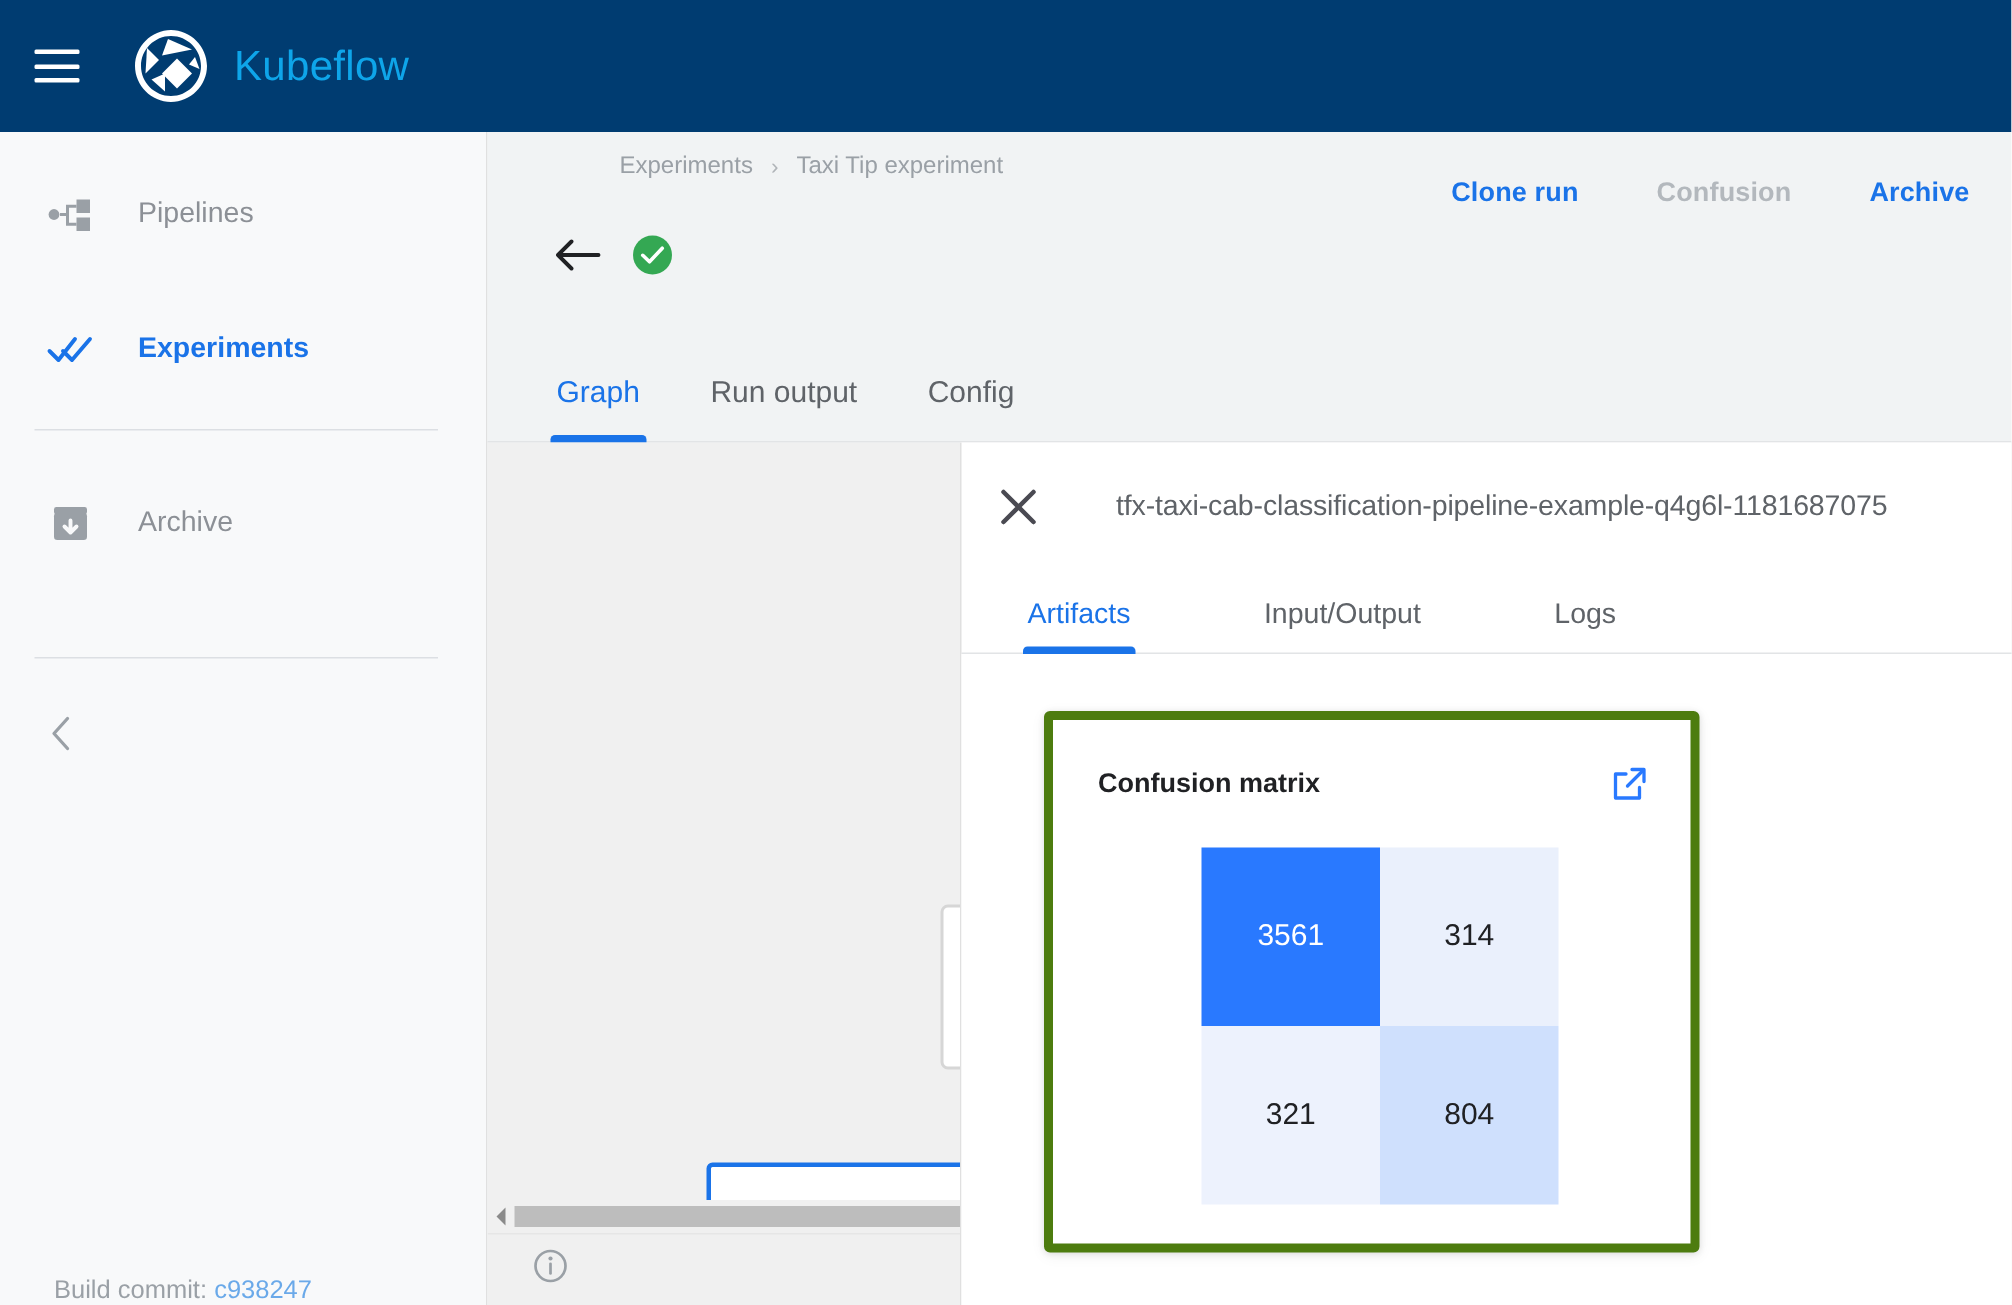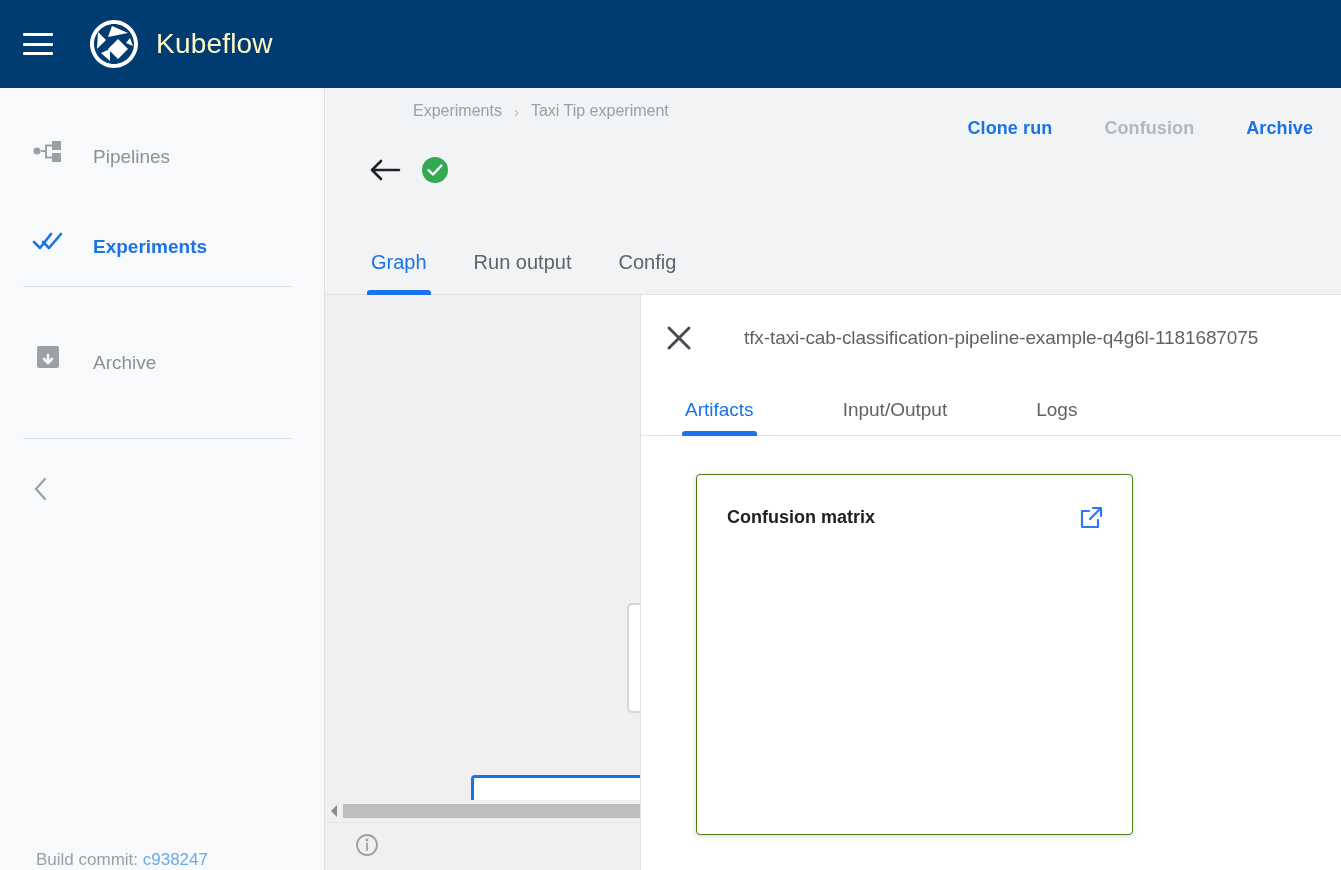--- a/index.html
+++ b/index.html
@@ -23,36 +23,35 @@
   .hamburger {
     width: 30px; height: 22px;
     margin-left: 23px; margin-right: 35px;
     display: flex; flex-direction: column; justify-content: space-between;
     cursor: pointer;
   }
   .hamburger span { display: block; height: 3px; background: #fff; border-radius: 1px; }
   .logo-wrap { display: flex; align-items: center; }
   .kf-logo { width: 52px; height: 52px; }
   .brand {
-    color: #fef9c3; font-size: 28px; font-weight: 400;
+    color: #0ea5e9; font-size: 28px; font-weight: 400;
     margin-left: 16px; letter-spacing: .2px;
   }
 
   
   .sidebar {
     position: absolute; top: 88px; left: 0;
     width: 325px; height: 782px;
     background: #f8f9fa;
     border-right: 1px solid #e0e0e0;
   }
   .nav-item {
-    display: flex; align-items: flex-end;
-    height: 50px; padding-left: 19px;
+    display: flex; align-items: center;
+    height: 50px; padding-left: 30px;
     cursor: pointer;
-    margin-left: 12px;
   }
   .nav-item.pipelines { margin-top: 30px; }
   .nav-item.experiments { margin-top: 40px; }
   .nav-item.archive { margin-top: 37px; }
   .nav-icon {
     width: 34px; height: 34px;
     display: flex; align-items: center; justify-content: center;
     flex: none;
   }
   .nav-label {
@@ -228,21 +227,21 @@
     overflow: hidden;
   }
 
   
   .cm-card {
     position: absolute; left: 55px; top: 38px;
     width: 437px; height: 361px;
     background: #ffffff;
     border-radius: 4px;
     box-shadow: 0 1px 4px rgba(0,0,0,.10), 0 2px 10px rgba(0,0,0,.06);
-    border: 1px solid #4d7c0f;
+    border: 6px solid #4d7c0f;
   }
   .cm-head {
     position: absolute; top: 32px; left: 30px; right: 28px;
     display: flex; align-items: flex-start; justify-content: space-between;
   }
   .cm-title { font-size: 18px; font-weight: 700; color: #202124; }
   .cm-expand { cursor: pointer; width: 26px; height: 26px; margin-top: -2px; }
   .cm-grid {
     position: absolute; left: 99px; top: 85px;
     display: grid;
@@ -423,19 +422,25 @@
             <span class="cm-title">Confusion matrix</span>
             <span class="cm-expand">
               <svg width="26" height="26" viewBox="0 0 26 26">
                 <path d="M15 3 H23 V11" stroke="#2979ff" stroke-width="2.2" fill="none" stroke-linecap="round" stroke-linejoin="round"></path>
                 <path d="M22 4 L12 14" stroke="#2979ff" stroke-width="2.2" fill="none" stroke-linecap="round"></path>
                 <path d="M20 15 V22 H4 V6 H11" stroke="#2979ff" stroke-width="2.2" fill="none" stroke-linecap="round" stroke-linejoin="round"></path>
               </svg>
             </span>
           </div>
 
+          <div class="cm-grid">
+            <div class="cm-cell dark" style="background: rgb(41, 121, 255); color: rgb(255, 255, 255);">3561</div>
+            <div class="cm-cell" style="background: rgb(234, 240, 252); color: rgb(32, 33, 36);">314</div>
+            <div class="cm-cell" style="background: rgb(237, 242, 253); color: rgb(32, 33, 36);">321</div>
+            <div class="cm-cell" style="background: rgb(207, 224, 253); color: rgb(32, 33, 36);">804</div>
+          </div>
         </div>
 
       </div>
     </div>
 
   </div>
 </div>
 
 </body></html>

